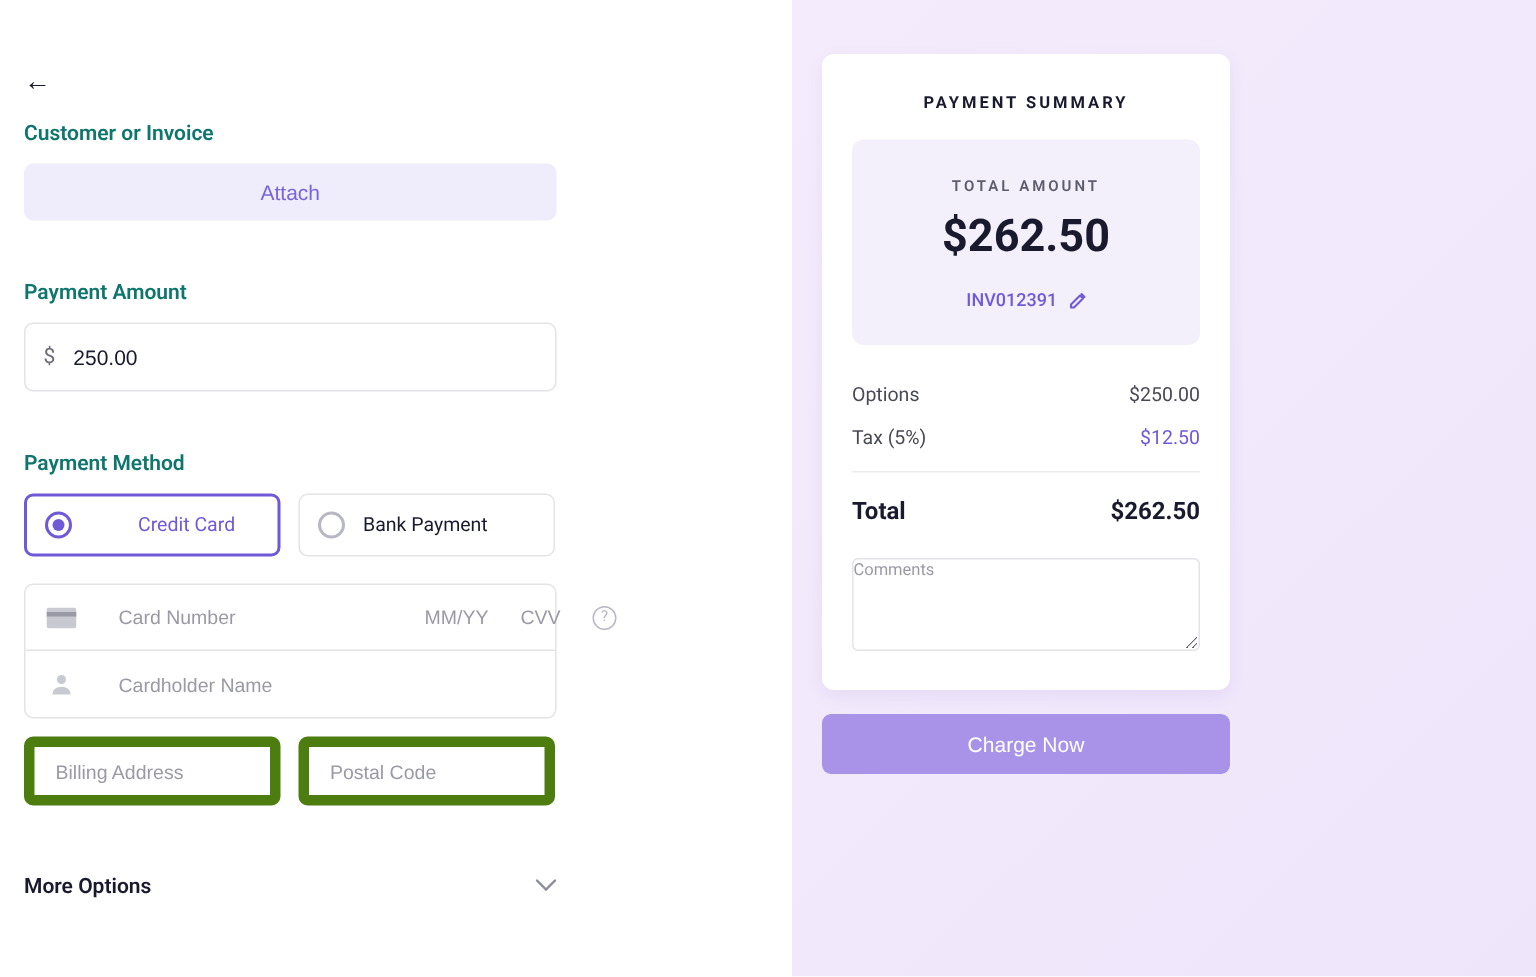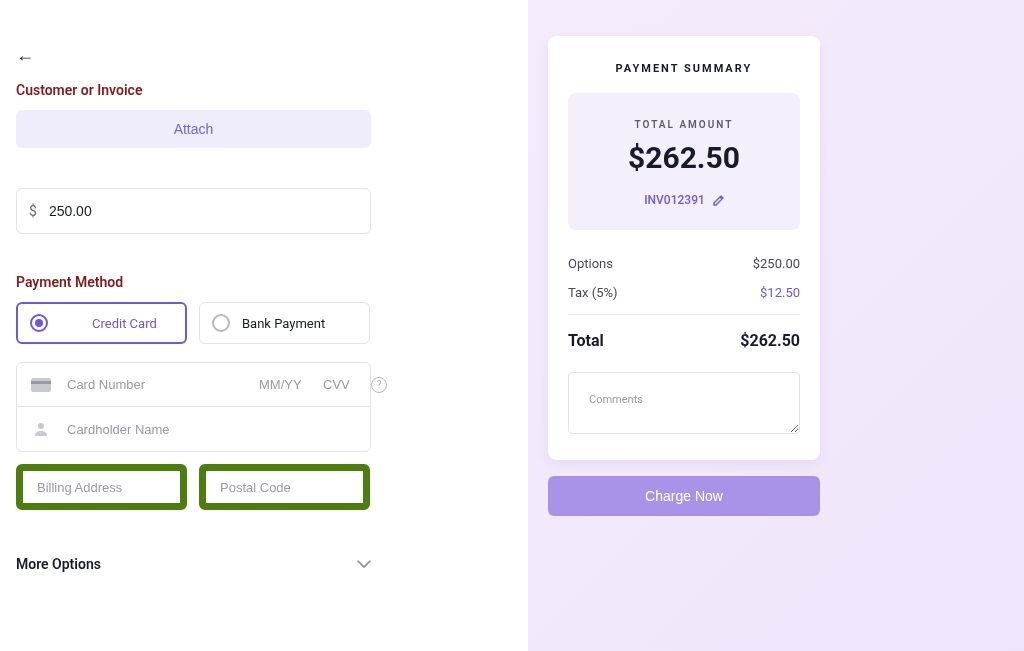--- a/index.html
+++ b/index.html
@@ -22,21 +22,21 @@
       background: linear-gradient(135deg, #f4ecfc 0%, #efe5fb 100%);
       padding: 36px 20px 20px 20px;
       display: flex;
       flex-direction: column;
       align-items: flex-start;
     }
     .back-arrow { font-size: 18px; font-weight: 600; cursor: pointer; margin-bottom: 16px; color: #1a1a2e; }
     .section-label {
       font-size: 14px;
       font-weight: 600;
-      color: #7f1d1d;
+      color: #0f766e;
       margin-bottom: 12px;
     }
     .attach-btn {
       width: 355px;
       background: #efecfb;
       color: #7965d8;
       border: none;
       border-radius: 6px;
       padding: 11px 0;
       font-size: 14px;
@@ -104,21 +104,21 @@
       width: 355px;
       border: 1px solid #e3e3e8;
       border-radius: 6px;
     }
     .card-row {
       display: flex;
       align-items: center;
       border-bottom: 1px solid #e3e3e8;
       height: 44px;
       padding: 0 14px;
-      gap: 16px;
+      gap: 28px;
     }
     .card-row:last-child { border-bottom: none; }
     .card-row .icon {
       width: 20px;
       display: flex;
       align-items: center;
       justify-content: center;
     }
     .placeholder-input {
       flex: 1;
@@ -239,21 +239,21 @@
       color: #1a1a2e;
       margin-bottom: 22px;
     }
     .comments {
       width: 100%;
       border: 1px solid #e3e3e8;
       border-radius: 4px;
       height: 62px;
       resize: vertical;
       font-size: 11px;
-      padding: 20px;
+      padding: 0;
       color: #1a1a2e;
       font-family: inherit;
     }
     .comments::placeholder { color: #9a9aa6; }
     .charge-btn {
       width: 272px;
       margin-top: 16px;
       background: #a893e9;
       color: #fff;
       border: none;
@@ -266,20 +266,21 @@
   </style>
 </head>
 <body>
 
 <div class="left">
   <div class="back-arrow">←</div>
 
   <div class="section-label">Customer or Invoice</div>
   <button class="attach-btn">Attach</button>
 
+  <div class="section-label">Payment Amount</div>
   <div class="amount-wrap">
     <span class="dollar">$</span>
     <input type="text" value="250.00" style="">
   </div>
 
   <div class="section-label">Payment Method</div>
   <div class="method-row">
     <div class="method-option selected">
       <span class="radio">
           <span class="dot"></span>

